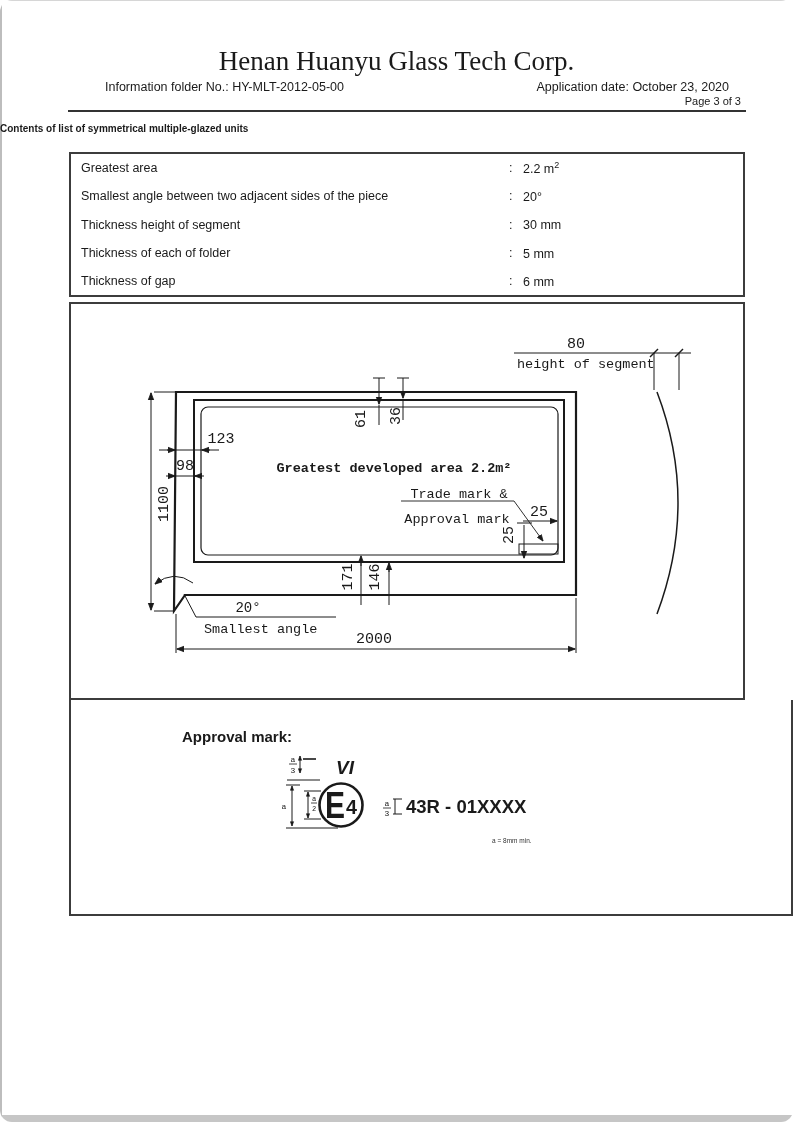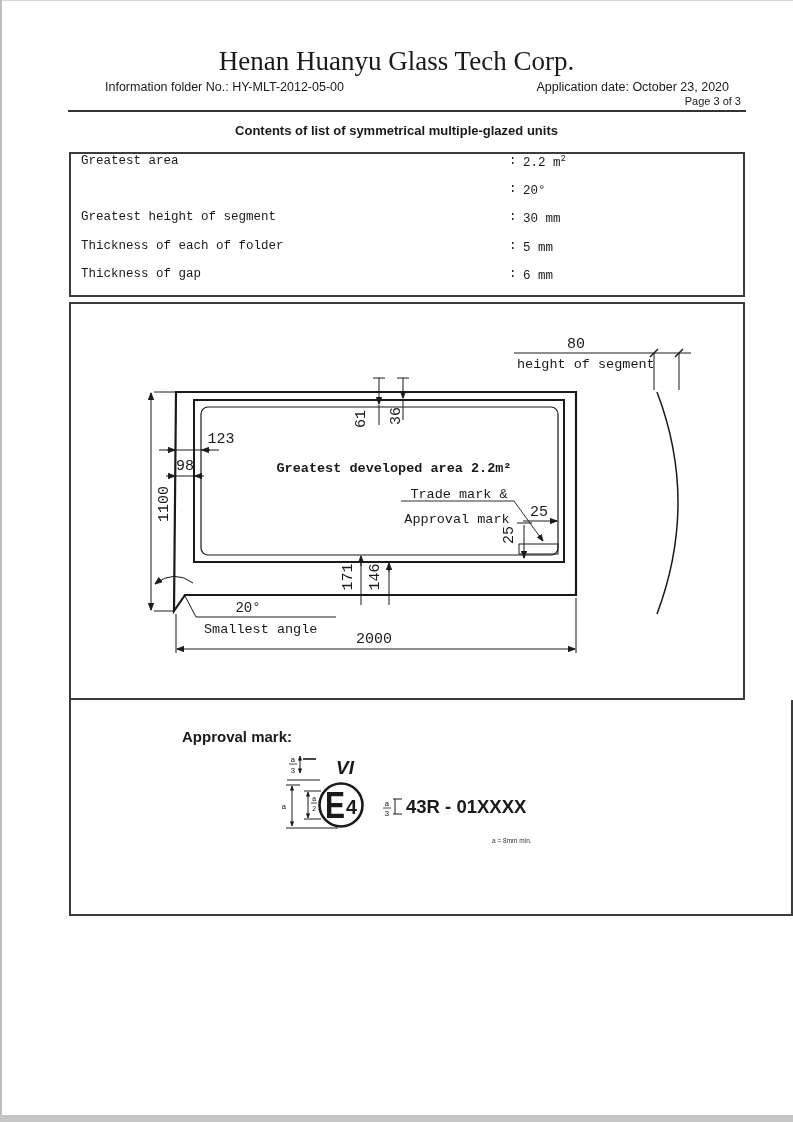--- a/index.html
+++ b/index.html
@@ -1,36 +1,36 @@
 <!DOCTYPE html>
 <html><head>
 <meta charset="utf-8">
 <style>
   html,body{margin:0;padding:0;background:#ffffff;}
   .page{position:relative;width:793px;height:1122px;background:#ffffff;overflow:hidden;
-        font-family:"Liberation Sans", sans-serif;color:#1a1a1a;}
+        font-family:"Liberation Sans", sans-serif;color:#1a1a1a;border-radius:12px;}
   
   .edge-top{position:absolute;top:0;left:0;right:0;height:1px;background:#d6d6d6;}
   .edge-left{position:absolute;top:0;left:0;bottom:0;width:2px;background:#bdbdbd;}
   .edge-bottom{position:absolute;bottom:0;left:0;right:0;height:7px;background:#c6c6c6;}
 
   
   .company{position:absolute;top:46px;left:0;width:100%;text-align:center;
            font-family:"Liberation Serif", serif;font-size:27px;font-weight:400;}
   .folder-no{position:absolute;top:80px;left:105px;font-size:12.5px;}
   .app-date{position:absolute;top:80px;right:64px;font-size:12.5px;}
   .page-no{position:absolute;top:95px;right:52px;font-size:11px;}
   .rule{position:absolute;top:110px;left:68px;width:678px;height:2px;background:#333;}
-  .doc-title{position:absolute;top:123px;left:0;width:100%;text-align:center;
-             font-size:13px;font-weight:bold;}
+  .doc-title{position:absolute;top:123px;left:0;width:100%;text-align:left;
+             font-size:10px;font-weight:bold;}
 
   
   .spec-table{position:absolute;left:69px;top:152px;width:676px;height:145px;
               border:2px solid #3c3c3c;box-sizing:border-box;display:flex;flex-direction:column;}
-  .spec-row{flex:1;position:relative;display:flex;font-size:12.5px;font-family:Liberation Mono, monospace;}
+  .spec-row{flex:1;position:relative;display:flex;align-items:center;font-size:12.5px;}
   .spec-label{margin-left:10px;}
   .spec-colon{position:absolute;left:438px;}
   .spec-value{position:absolute;left:452px;}
   .spec-value sup{font-size:9px;}
 
   
   .drawing-panel{position:absolute;left:69px;top:302px;width:676px;height:398px;
                  border:2px solid #3c3c3c;box-sizing:border-box;}
   .approval-panel{position:absolute;left:69px;top:700px;width:724px;height:216px;
                   border:2px solid #3c3c3c;border-top:none;box-sizing:border-box;}
@@ -56,25 +56,26 @@
   <div class="rule"></div>
   <div class="doc-title">Contents of list of symmetrical multiple-glazed units</div>
 
   <div class="spec-table">
     <div class="spec-row">
       <span class="spec-label">Greatest area</span>
       <span class="spec-colon">:</span>
       <span class="spec-value"><span>2.2 m</span><sup>2</sup></span>
     </div>
     <div class="spec-row">
+      <span class="spec-label">Smallest angle between two adjacent sides of the piece</span>
       <span class="spec-colon">:</span>
       <span class="spec-value"><span>20°</span><sup></sup></span>
     </div>
     <div class="spec-row">
-      <span class="spec-label">Greatest height of segment</span>
+      <span class="spec-label">Thickness height of segment</span>
       <span class="spec-colon">:</span>
       <span class="spec-value"><span>30 mm</span><sup></sup></span>
     </div>
     <div class="spec-row">
       <span class="spec-label">Thickness of each of folder</span>
       <span class="spec-colon">:</span>
       <span class="spec-value"><span>5 mm</span><sup></sup></span>
     </div>
     <div class="spec-row">
       <span class="spec-label">Thickness of gap</span>

